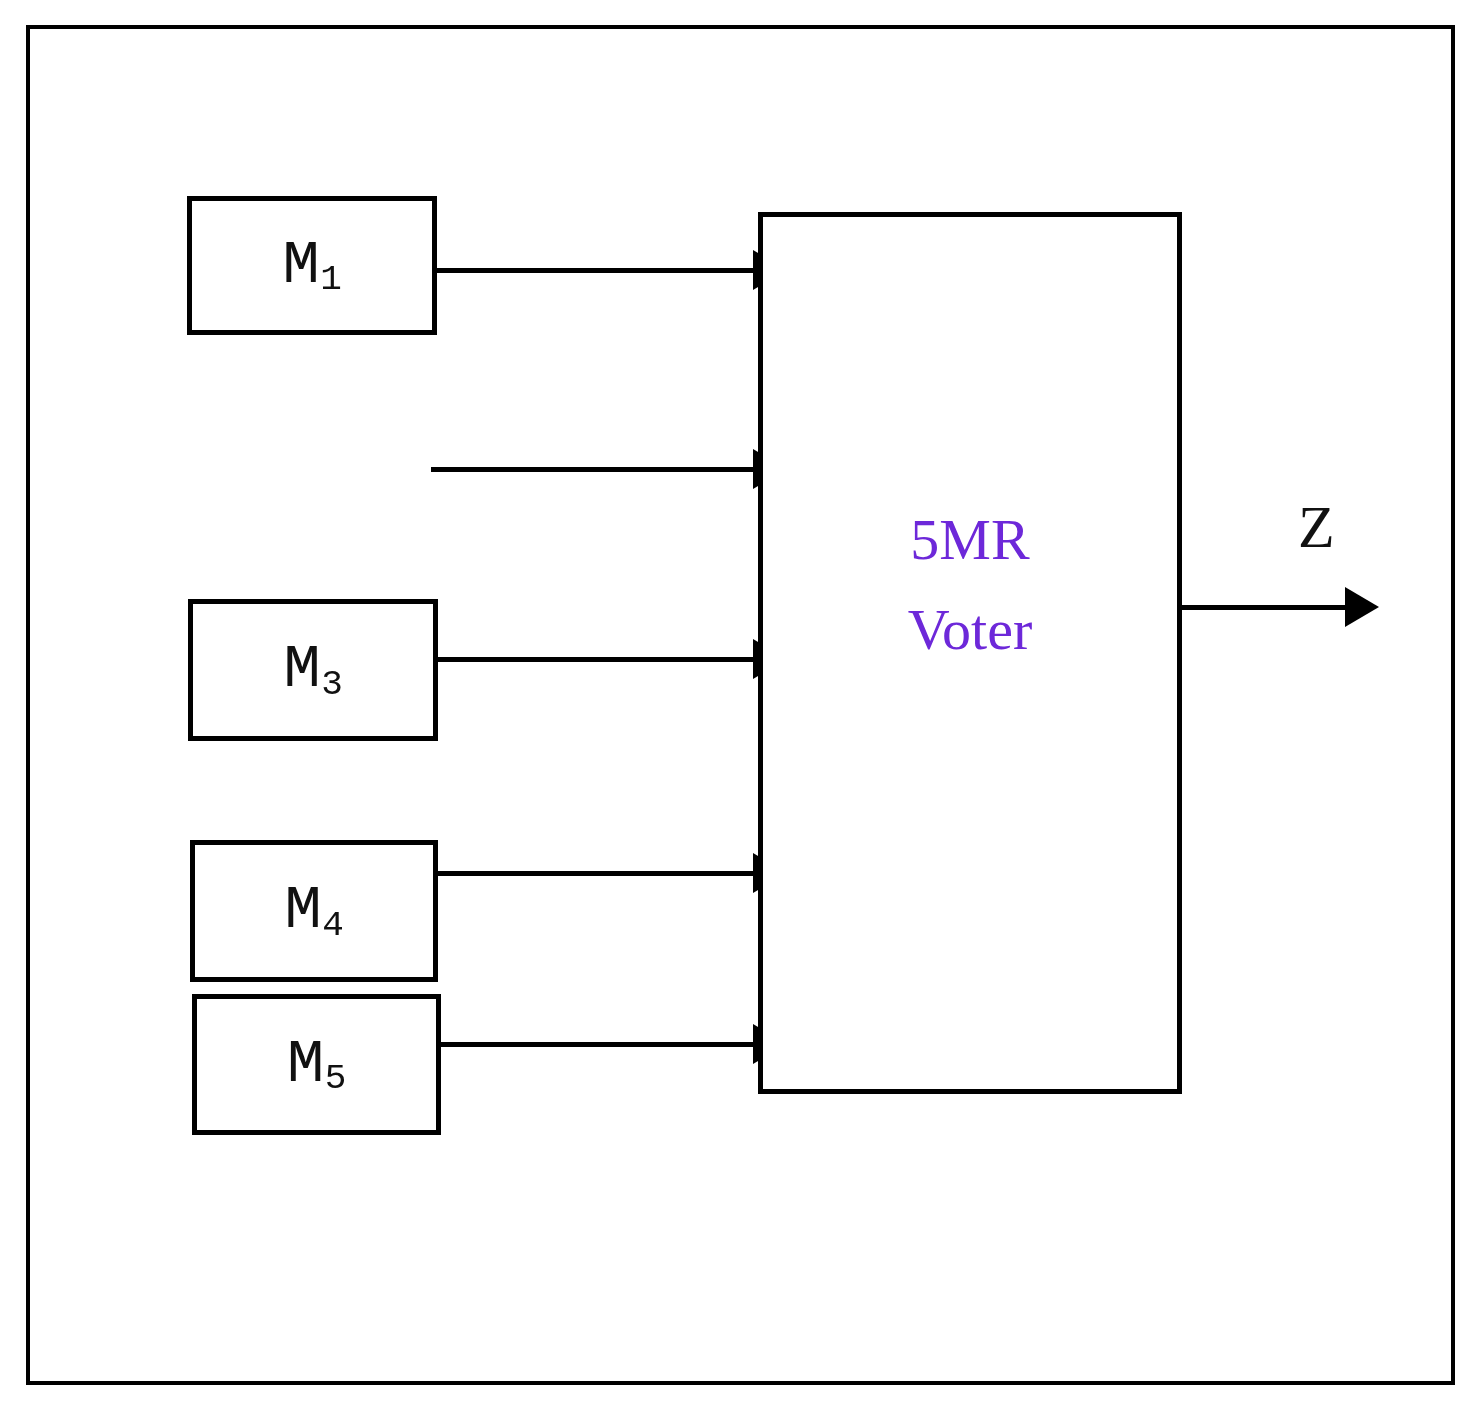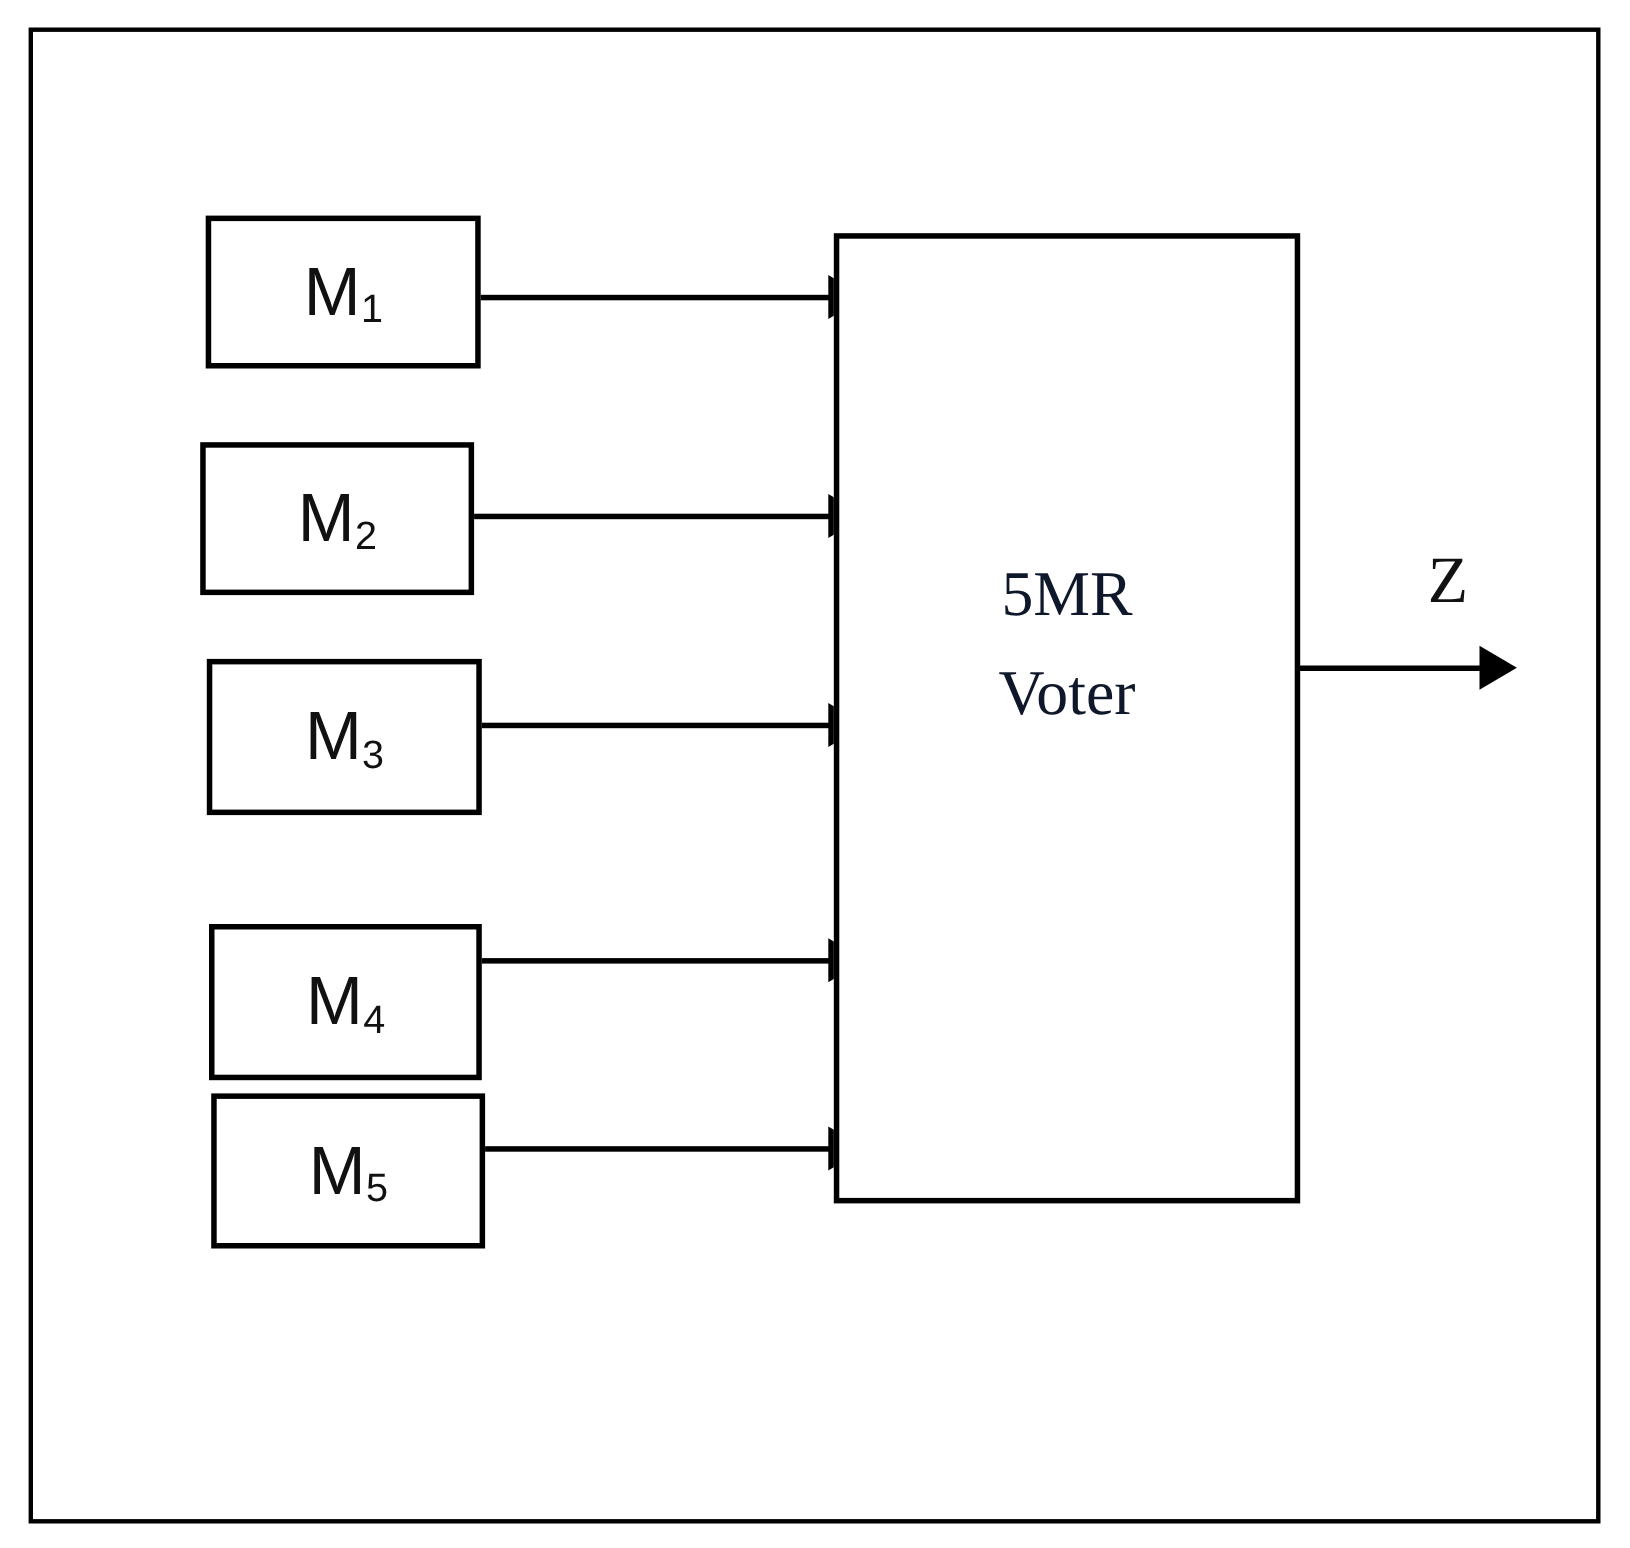--- a/index.html
+++ b/index.html
@@ -36,21 +36,21 @@
     background: #ffffff;
     display: flex;
     align-items: center;
     justify-content: center;
   }
   .module-label {
     font-size: 62px;
     line-height: 1;
     color: #111111;
     letter-spacing: 0px;
-    font-family: Liberation Sans, sans-serif;
+    font-family: Liberation Mono, monospace;
   }
   .module-label sub {
     font-size: 0.58em;
     vertical-align: baseline;
     position: relative;
     top: 0.22em;
     left: 0.01em;
   }
   
   #voter-box {
@@ -64,21 +64,21 @@
     background: #ffffff;
   }
   #voter-label {
     position: absolute;
     left: 0;
     right: 0;
     top: 278px;
     text-align: center;
     font-size: 58px;
     line-height: 1.55;
-    color: #0f172a;
+    color: #6d28d9;
     font-family: "Liberation Serif", "DejaVu Serif", serif;
   }
   #voter-label .voter-line {
     display: block;
   }
   
   .connector {
     position: absolute;
     height: 5px;
     background: #000000;
@@ -103,23 +103,20 @@
 </head>
 <body>
 
 <div id="canvas">
   <div id="figure-frame">
 
     <div class="module-box" style="left:157px; top:167px; width:250px; height:139px;">
       <span class="module-label"><span>M</span><sub>1</sub></span>
     </div>
 
-    <div class="module-box" style="left:152px; top:373px; width:249px; height:139px;">
-      <span class="module-label"><span>M</span><sub>2</sub></span>
-    </div>
 
     <div class="module-box" style="left:158px; top:570px; width:250px; height:142px;">
       <span class="module-label"><span>M</span><sub>3</sub></span>
     </div>
 
     <div class="module-box" style="left:160px; top:811px; width:248px; height:142px;">
       <span class="module-label"><span>M</span><sub>4</sub></span>
     </div>
 
     <div class="module-box" style="left:162px; top:965px; width:249px; height:141px;align-items:center;">

